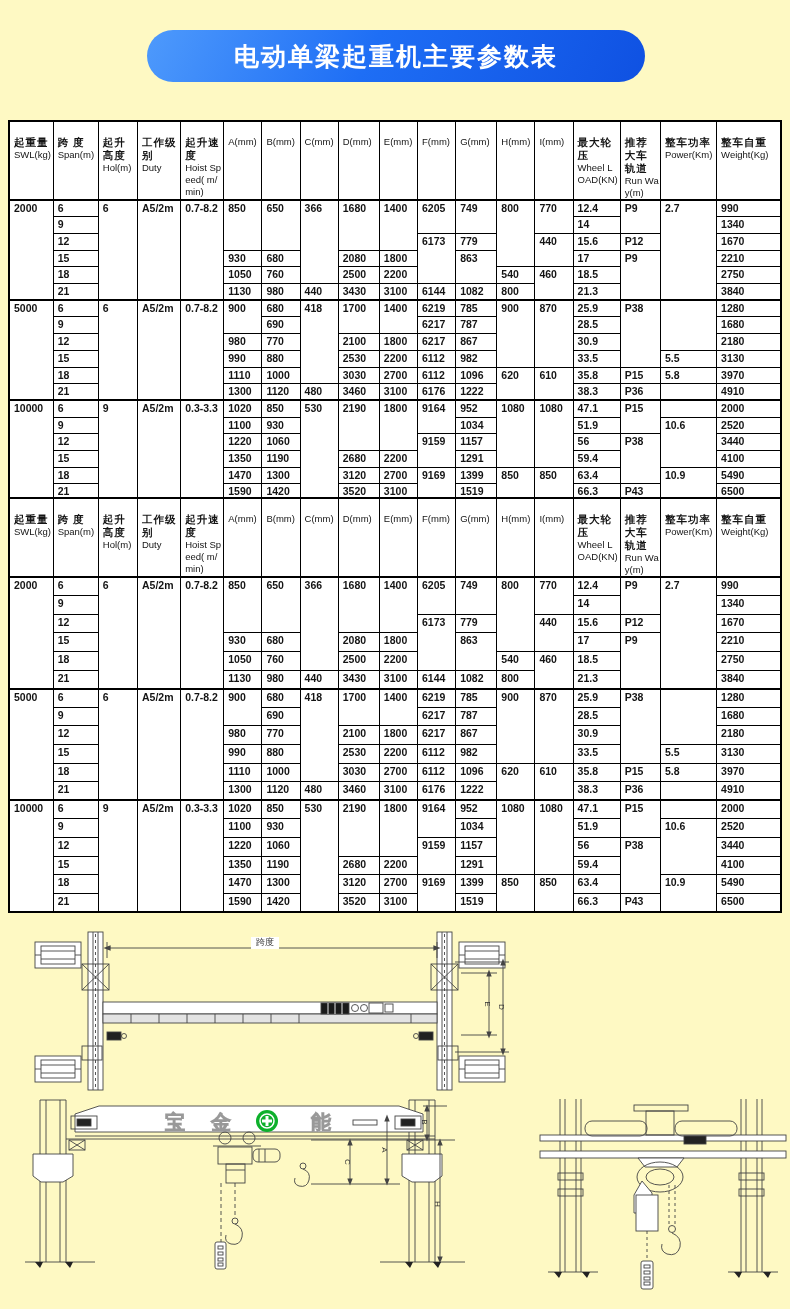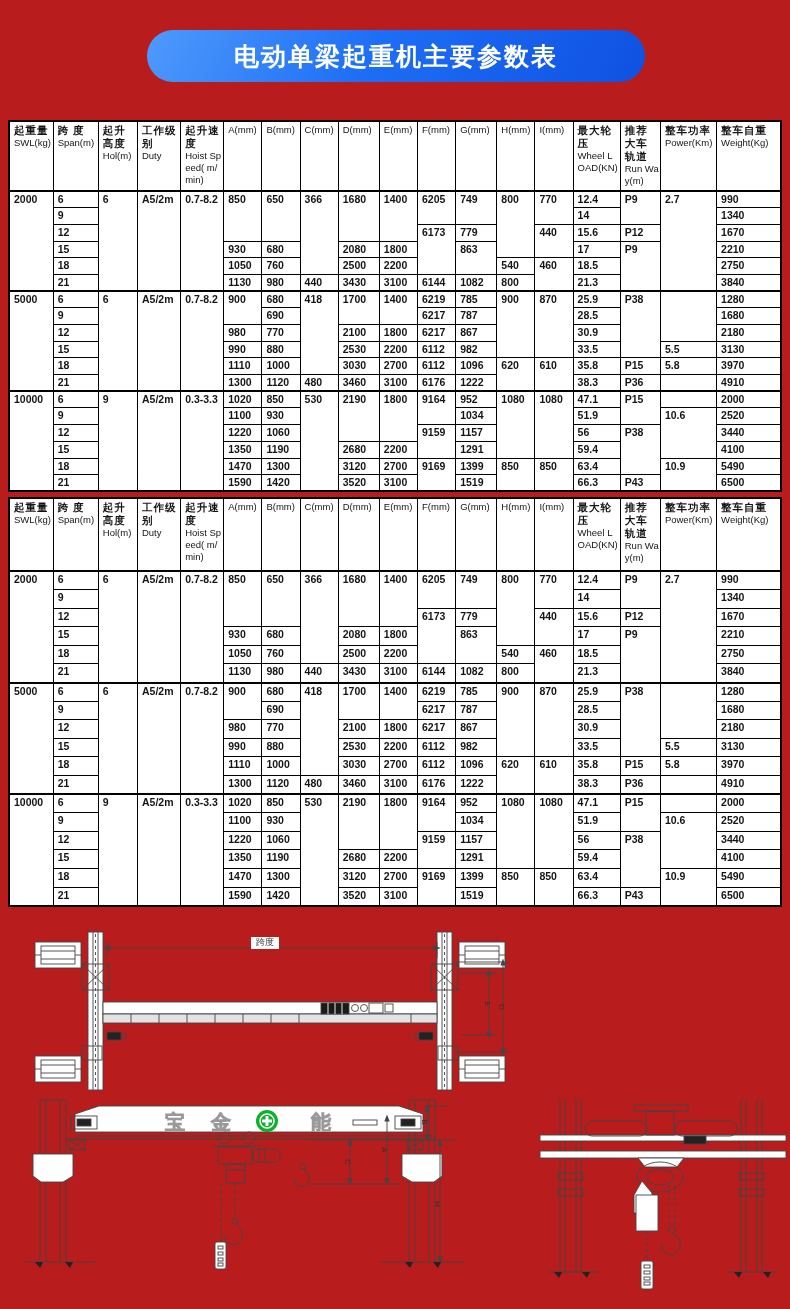--- a/index.html
+++ b/index.html
@@ -1,33 +1,33 @@
 <!DOCTYPE html>
 <html><head>
 <meta charset="utf-8">
 <style>
   html,body{margin:0;padding:0;background:#fff;}
-  #page{position:relative;width:790px;height:1309px;background:#b91c1c;overflow:hidden;
+  #page{position:relative;width:790px;height:1309px;background:#fef9c3;overflow:hidden;
         font-family:"Liberation Sans",sans-serif;}
 
   
   #banner{position:absolute;left:147px;top:30px;width:498px;height:52px;border-radius:28px;
           background:linear-gradient(115deg,#4e9afc 0%,#1e6ef5 45%,#0f51e2 100%);
           display:flex;align-items:center;justify-content:center;
           color:#fff;font-size:25px;font-weight:bold;letter-spacing:2px;}
 
   
   .twrap{position:absolute;left:8px;}
   #t1wrap{top:120px;}
   #t2wrap{top:497px;}
   table.ptable{border-collapse:collapse;table-layout:fixed;width:774px;border:2px solid #000;background:#fff;}
   table.ptable th,table.ptable td{border:1px solid #000;vertical-align:top;text-align:left;
       padding:1px 1px 0 4px;font-size:10.5px;font-weight:600;color:#141414;line-height:1.25;
       overflow:hidden;white-space:normal;word-break:break-all;}
-  table.ptable th{font-weight:bold;padding-top:2px;margin-top:46px;}
+  table.ptable th{font-weight:bold;padding-top:14px;margin-top:46px;}
   table.ptable th .zh{font-size:10.5px;letter-spacing:1px;}
   table.ptable th .en{font-size:9.5px;font-weight:400;letter-spacing:0;}
   table.ptable tr.sec td{border-top:2px solid #000;}
   #t1wrap thead tr{height:70px;}
   #t1wrap tbody tr{height:16.7px;}
   #t2wrap thead tr{height:73px;}
   #t2wrap tbody tr{height:18.6px;}
 
   
   .drw{position:absolute;}

